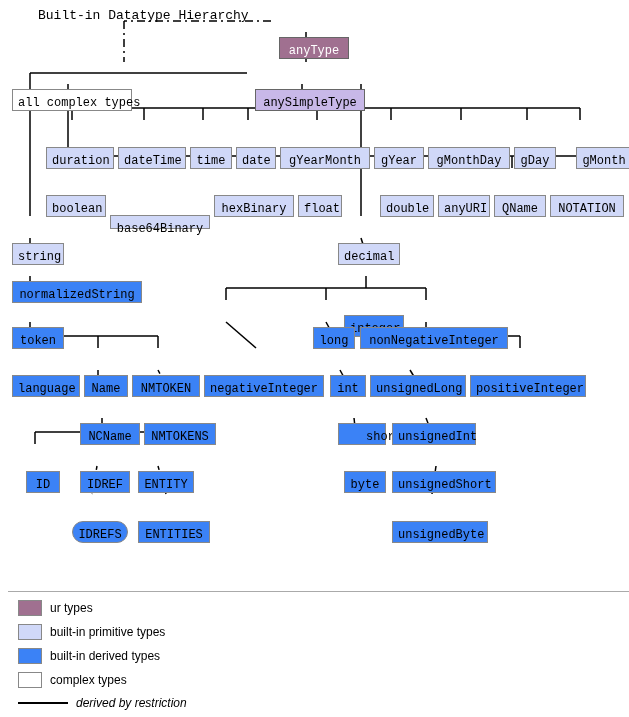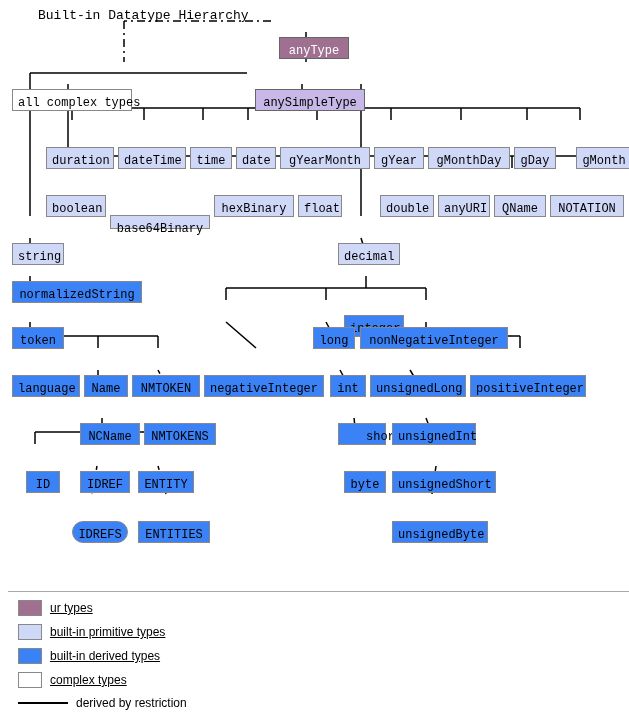--- a/index.html
+++ b/index.html
@@ -67,24 +67,24 @@
       top: 590px;
       left: 0;
       width: 629px;
       display: flex;
       flex-wrap: wrap;
       padding: 10px 10px;
       border-top: 1px solid #ccc;
     }
     .legend-left {
       width: 290px;
-      text-decoration: underline;
     }
     .legend-right {
       width: 320px;
+      font-style: italic;
     }
     .legend-item {
       display: flex;
       align-items: center;
       margin-bottom: 8px;
     }
     .legend-box {
       width: 24px;
       height: 16px;
       border: 1px solid #888;

